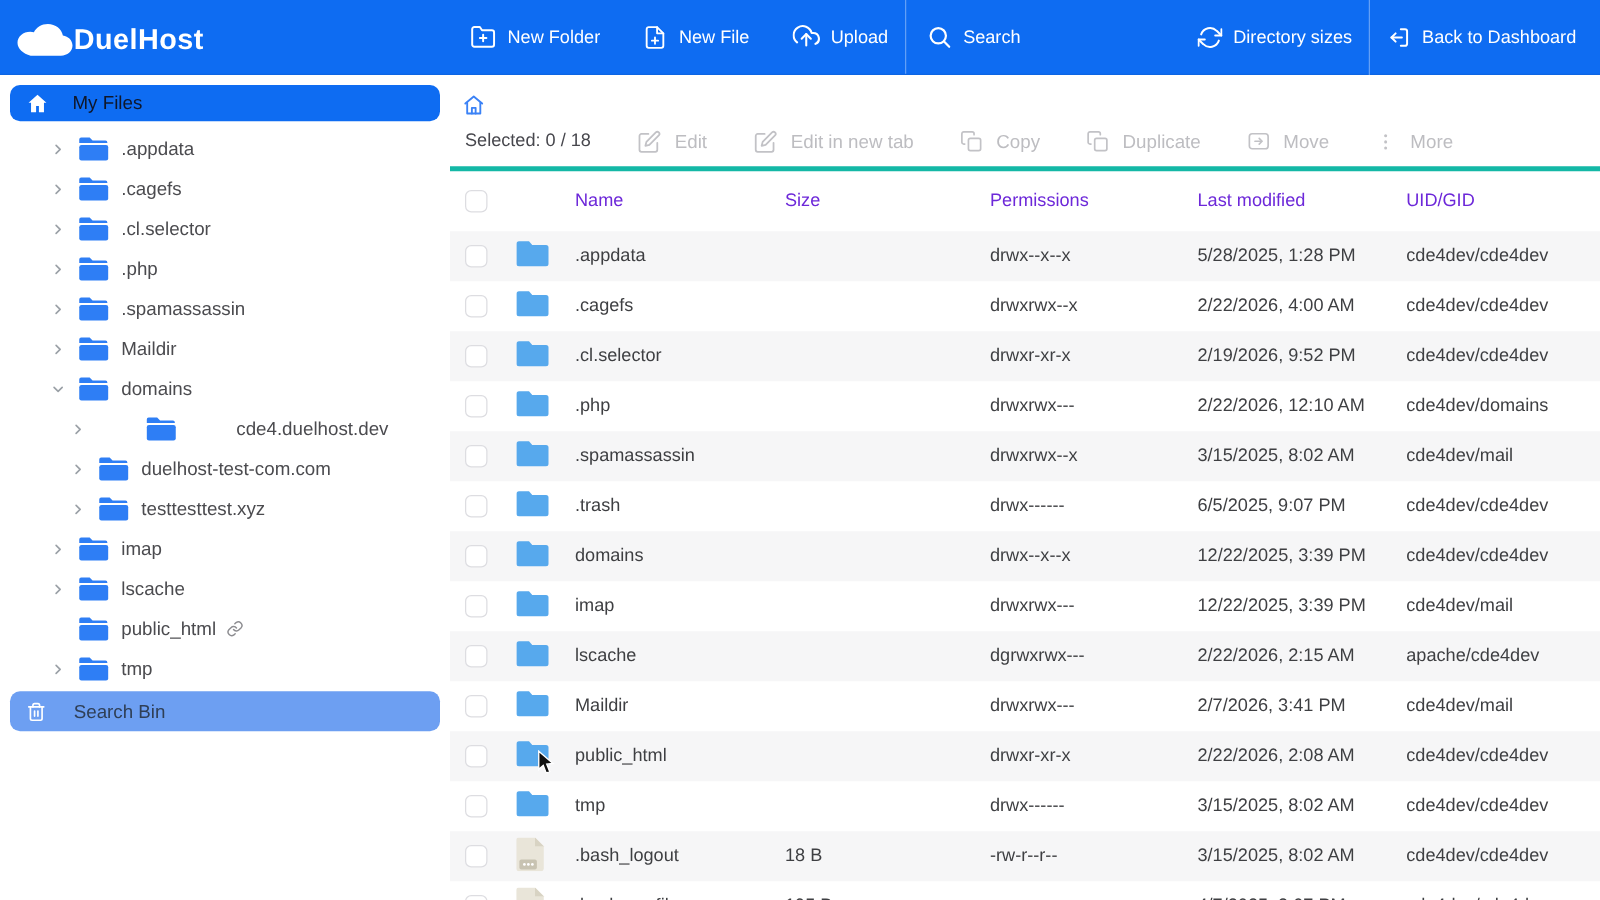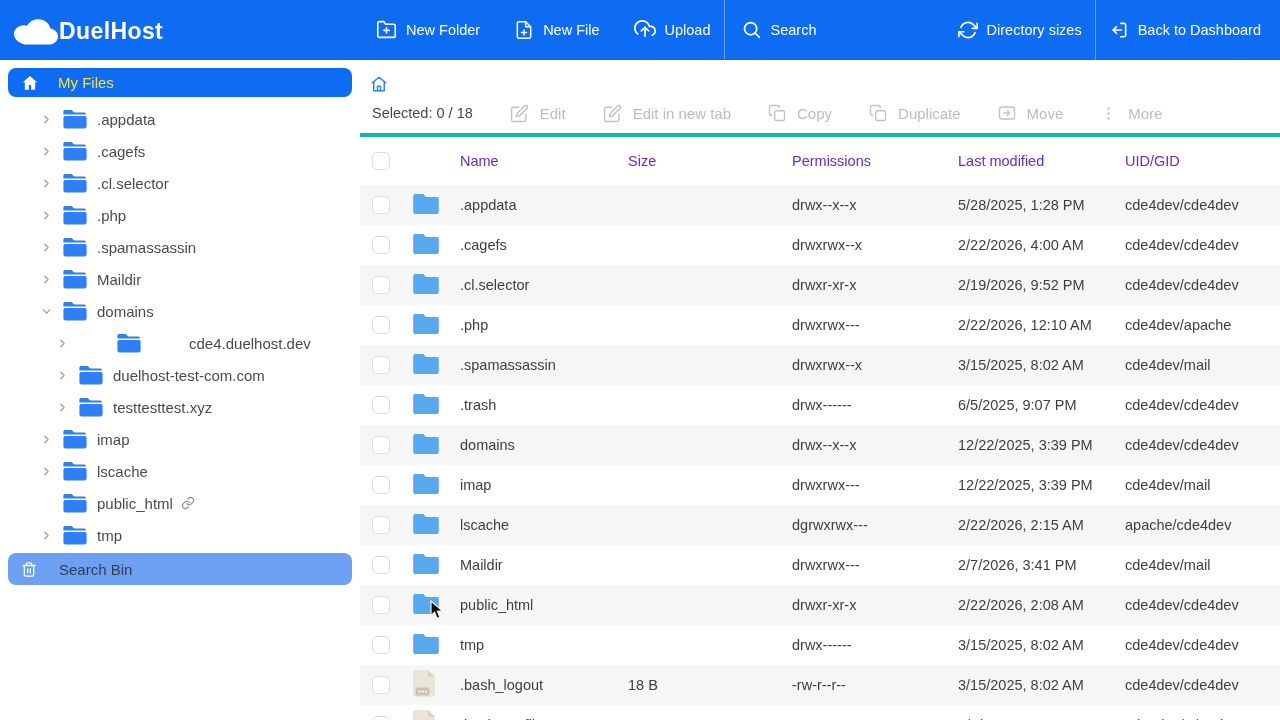--- a/index.html
+++ b/index.html
@@ -19,21 +19,21 @@
   .tb-icon svg { display:block; }
 
   
   .shell { display:flex; height:660px; }
   .sidebar { flex:0 0 360px; padding-top:8px; overflow:hidden; }
   .main { flex:1 1 auto; overflow:hidden; }
 
   
   .side-pill { margin:0 8px; height:29px; border-radius:8px; display:flex;
     align-items:center; gap:19px; padding-left:13px; font-size:15px; cursor:pointer; }
-  .myfiles { background:#0e6cf2; color:#fde047; }
+  .myfiles { background:#0e6cf2; color:#0f172a; }
   .tree { list-style:none; margin:6px 0 2px 0; }
   .tree-item { height:32px; display:flex; align-items:center; color:#4b4b4f;
     font-size:15px; cursor:pointer; }
   .chev { width:13px; height:13px; margin-right:10px; flex:0 0 13px; display:flex; }
   .chev svg { display:block; }
   .chev.down svg { transform:rotate(90deg); }
   .tree-folder { margin-right:10px; display:flex; }
   .link-ic { margin-left:8px; display:flex; }
   .trash-pill { margin-top:0; background:#6d9ff2; color:#2f3f56; height:32px; gap:22px; }
 
@@ -558,21 +558,21 @@
         <svg width="27" height="22" viewBox="0 0 27 22">
                 <path fill="#57a9ed" d="M2.2 1h8l2.6 3h11a2 2 0 0 1 2 2v13a2 2 0 0 1-2 2H2.2a2 2 0 0 1-2-2V3a2 2 0 0 1 2-2z"></path>
               </svg>
       </span>
 
     </div>
     <div class="cell">.php</div>
     <div class="cell"></div>
     <div class="cell">drwxrwx---</div>
     <div class="cell">2/22/2026, 12:10 AM</div>
-    <div class="cell">cde4dev/apache</div>
+    <div class="cell">cde4dev/domains</div>
 
   </div>
 
   <div class="grid-row trow">
     <div>
             <div class="cbx"></div>
           </div>
     <div class="row-icon">
       <span>
         <svg width="27" height="22" viewBox="0 0 27 22">

